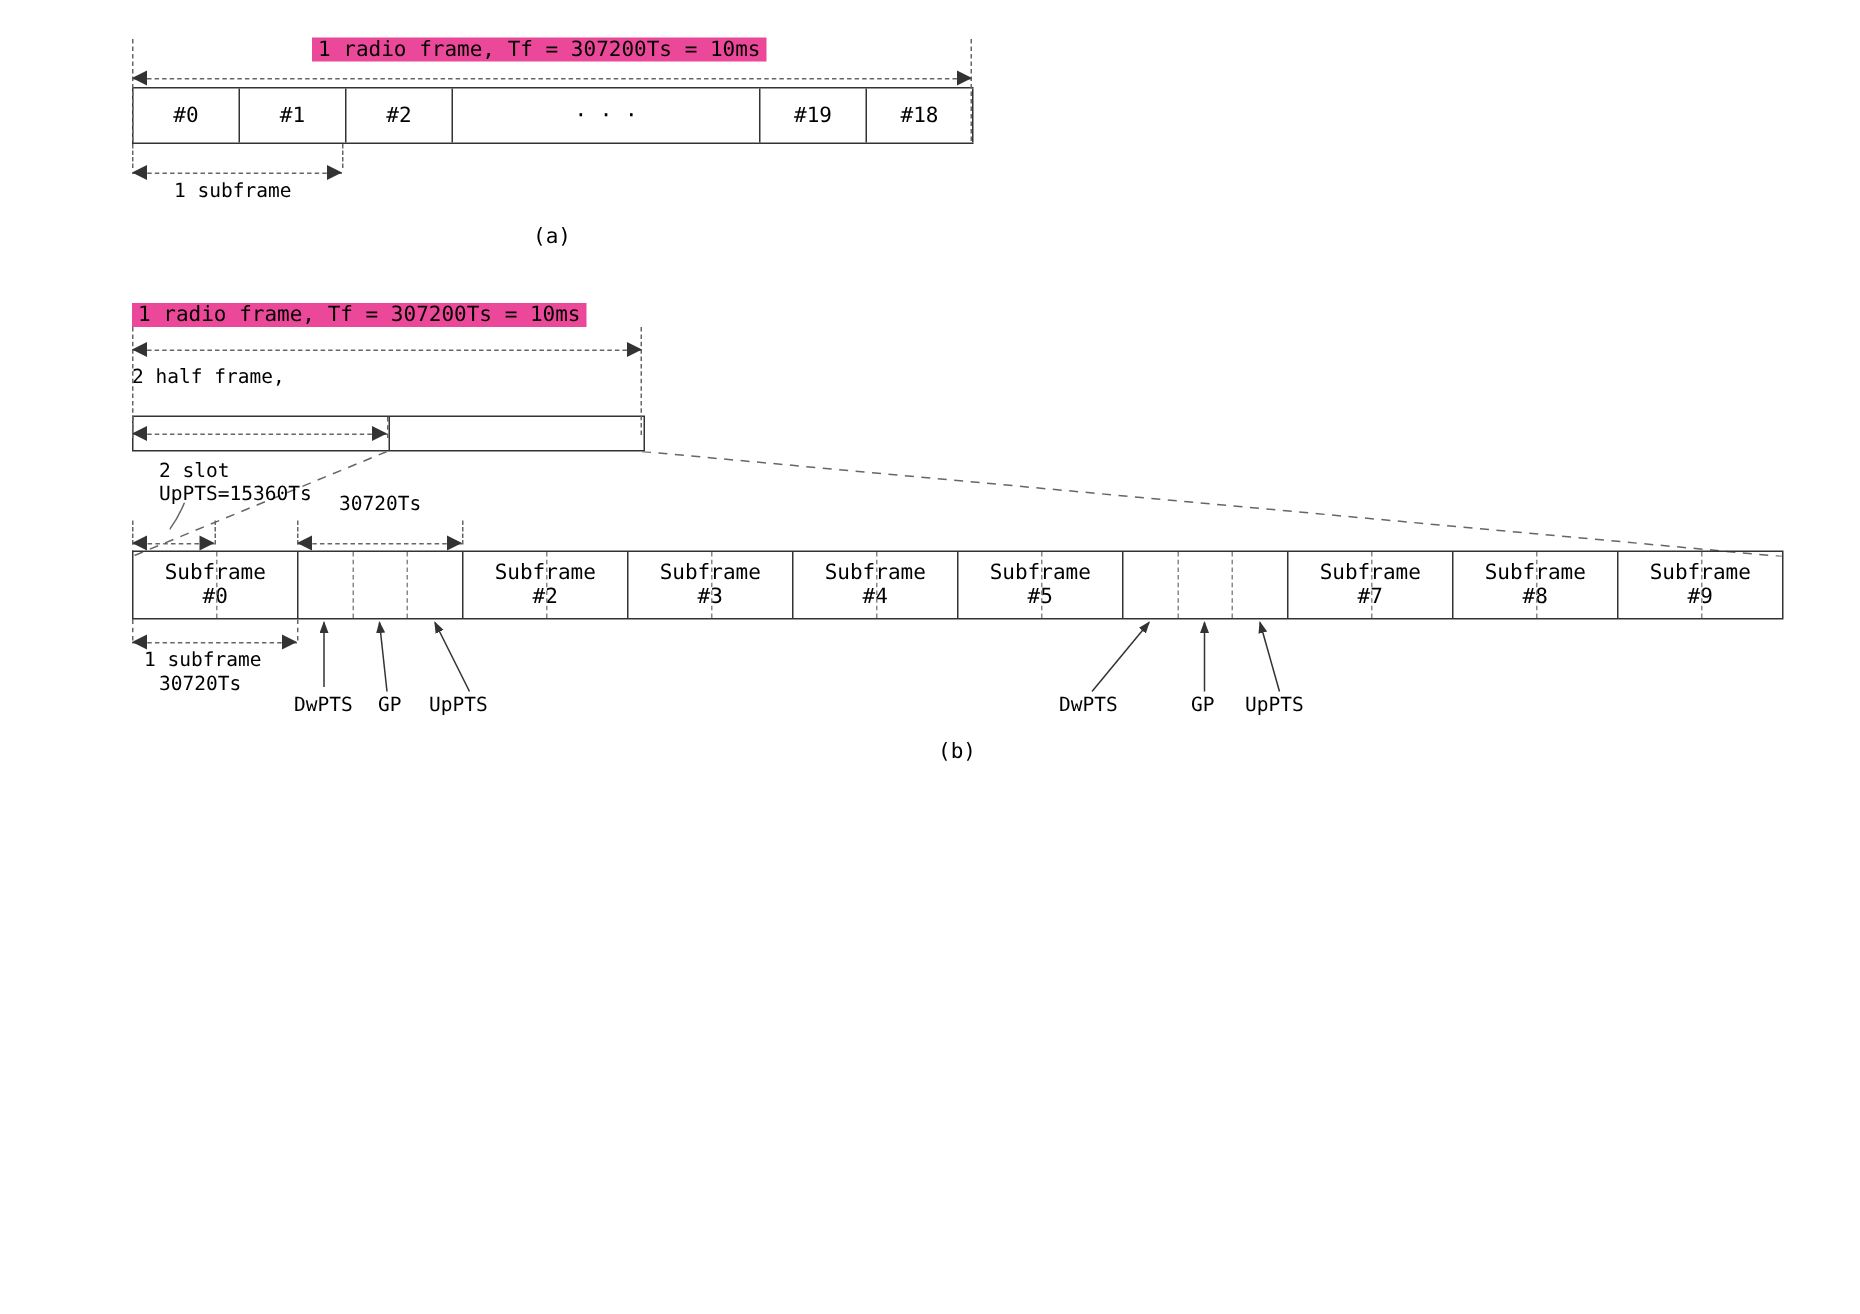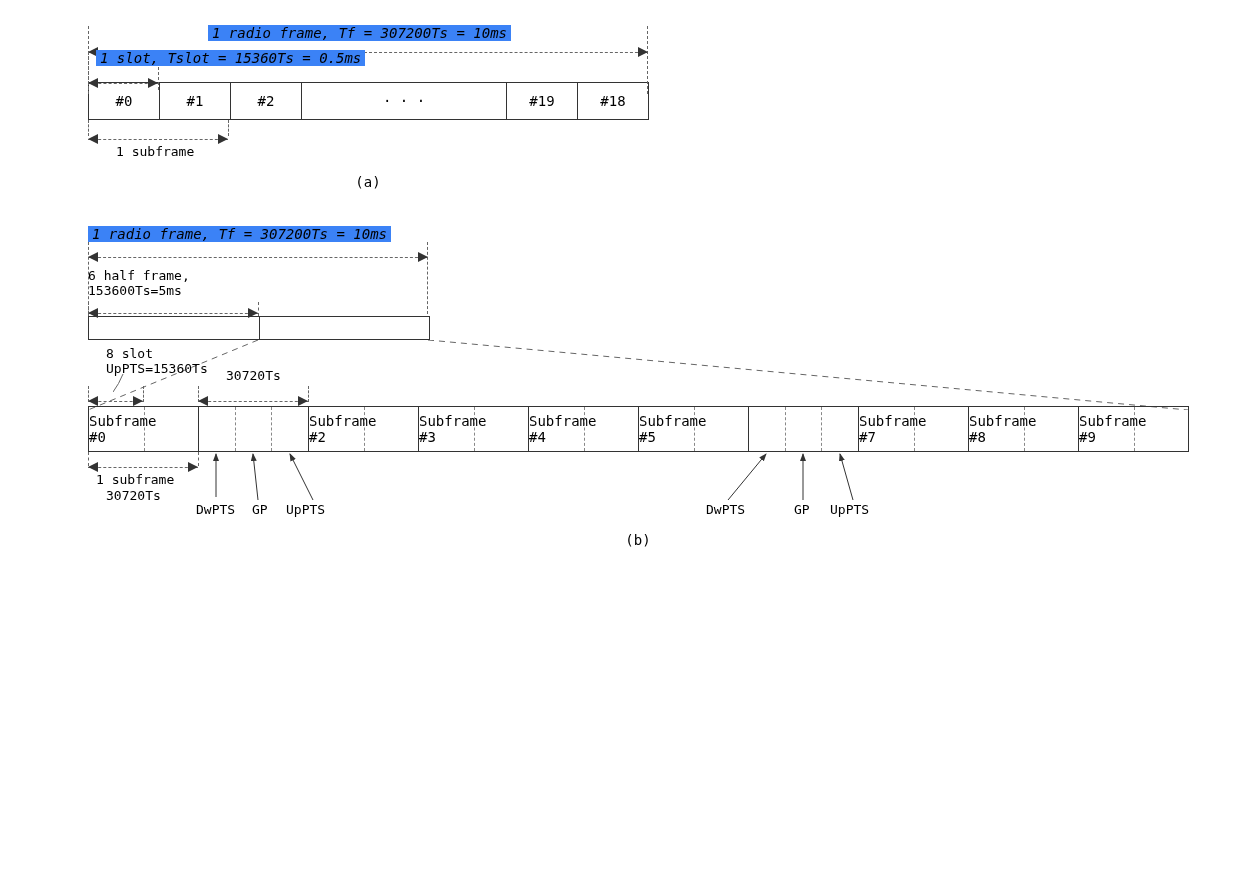--- a/index.html
+++ b/index.html
@@ -13,24 +13,23 @@
     margin-bottom: 40px;
   }
   .dim-line {
     position: relative;
     height: 18px;
   }
   .dim-text {
     position: absolute;
     top: -3px;
     left: 8px;
-    background: #3b82f6;
+    background: #ec4899;
     padding: 0 4px;
     white-space: nowrap;
-    font-style: italic;
   }
   .arrow-line {
     border-top: 1px dashed #666;
     position: absolute;
     top: 9px;
     left: 0;
     right: 0;
   }
   .arrow-l, .arrow-r {
     position: absolute;
@@ -83,20 +82,21 @@
   }
   .subframe-row {
     display: flex;
     border: 1px solid #333;
     border-right: none;
     margin-top: 6px;
     position: relative;
   }
   .subframe-cell {
     border-right: 1px solid #333;
+    text-align: center;
     padding: 6px 0;
     position: relative;
     box-sizing: border-box;
   }
   .slot-divider {
     position: absolute;
     left: 50%;
     top: 0;
     bottom: 0;
     border-left: 1px dashed #888;
@@ -145,30 +145,20 @@
     <div class="tickv" style="left:0; top:-2px; height:68px;"></div>
     <div class="tickv" style="right:0; top:-2px; height:68px;"></div>
     <span class="dim-text" style="left:120px;">1 radio frame, Tf = 307200Ts = 10ms</span>
     <div class="arrow-line" style="top:24px;"></div>
     <div class="arrow-l" style="top:19px;"></div>
     <div class="arrow-r" style="top:19px;"></div>
   </div>
 
   <div style="height:8px;"></div>
 
-  <div class="dim-line" style="width:560px; position:relative; height:24px;">
-    <div class="tickv" style="left:0; top:-2px; height:38px;"></div>
-    <div class="tickv" style="left:70px; top:-2px; height:38px;"></div>
-    <span class="dim-text" style="left:8px; top:-4px;">1 slot, Tslot = 15360Ts = 0.5ms</span>
-    <div style="position:absolute; top:20px; left:0; width:70px;">
-      <div class="arrow-line"></div>
-      <div class="arrow-l" style="top:4px;"></div>
-      <div class="arrow-r" style="top:4px;"></div>
-    </div>
-  </div>
 
   <div class="boxrow" style="width:560px;">
     <div class="cell" style="width:70px;">#0</div>
     <div class="cell" style="width:70px;">#1</div>
     <div class="cell" style="width:70px;">#2</div>
     <div class="cell" style="flex:1;">· · ·</div>
     <div class="cell" style="width:70px;">#19</div>
     <div class="cell" style="width:70px;">#18</div>
   </div>
 
@@ -195,22 +185,21 @@
     <div style="position:absolute; top:18px; left:0; right:0;">
       <div class="arrow-line"></div>
       <div class="arrow-l" style="top:4px;"></div>
       <div class="arrow-r" style="top:4px;"></div>
     </div>
   </div>
 
   <div style="height:20px;"></div>
 
   <div style="width:340px; position:relative; margin-left:30px;">
-    <span class="below-label" style="display:block;">6 half frame,</span>
-    <span class="below-label" style="display:block;">153600Ts=5ms</span>
+    <span class="below-label" style="display:block;">2 half frame,</span>
     <div class="tickv" style="left:0; top:34px; height:14px;"></div>
     <div class="tickv" style="left:170px; top:34px; height:14px;"></div>
     <div style="position:absolute; top:36px; left:0; width:170px;">
       <div class="arrow-line"></div>
       <div class="arrow-l" style="top:4px;"></div>
       <div class="arrow-r" style="top:4px;"></div>
     </div>
   </div>
 
   <div style="height:14px;"></div>
@@ -220,21 +209,21 @@
     <div class="half-cell"></div>
   </div>
 
   <svg width="1140" height="70" style="display:block; margin-left:0;">
     <line x1="200" y1="0" x2="30" y2="70" stroke="#666" stroke-dasharray="6,5"></line>
     <line x1="370" y1="0" x2="1130" y2="70" stroke="#666" stroke-dasharray="6,5"></line>
   </svg>
 
   <div style="position:relative; height:54px; margin-left:30px; margin-top:-64px;">
     <div style="position:absolute; left:18px; top:0;">
-      <span class="below-label" style="display:block;">8 slot</span>
+      <span class="below-label" style="display:block;">2 slot</span>
       <span class="below-label" style="display:block;">UpPTS=15360Ts</span>
     </div>
 
     <div class="tickv" style="left:0; top:40px; height:16px;"></div>
     <div class="tickv" style="left:55px; top:40px; height:16px;"></div>
     <div style="position:absolute; top:46px; left:0; width:55px;">
       <div class="arrow-line"></div>
       <div class="arrow-l" style="top:4px;"></div>
       <div class="arrow-r" style="top:4px;"></div>
     </div>

